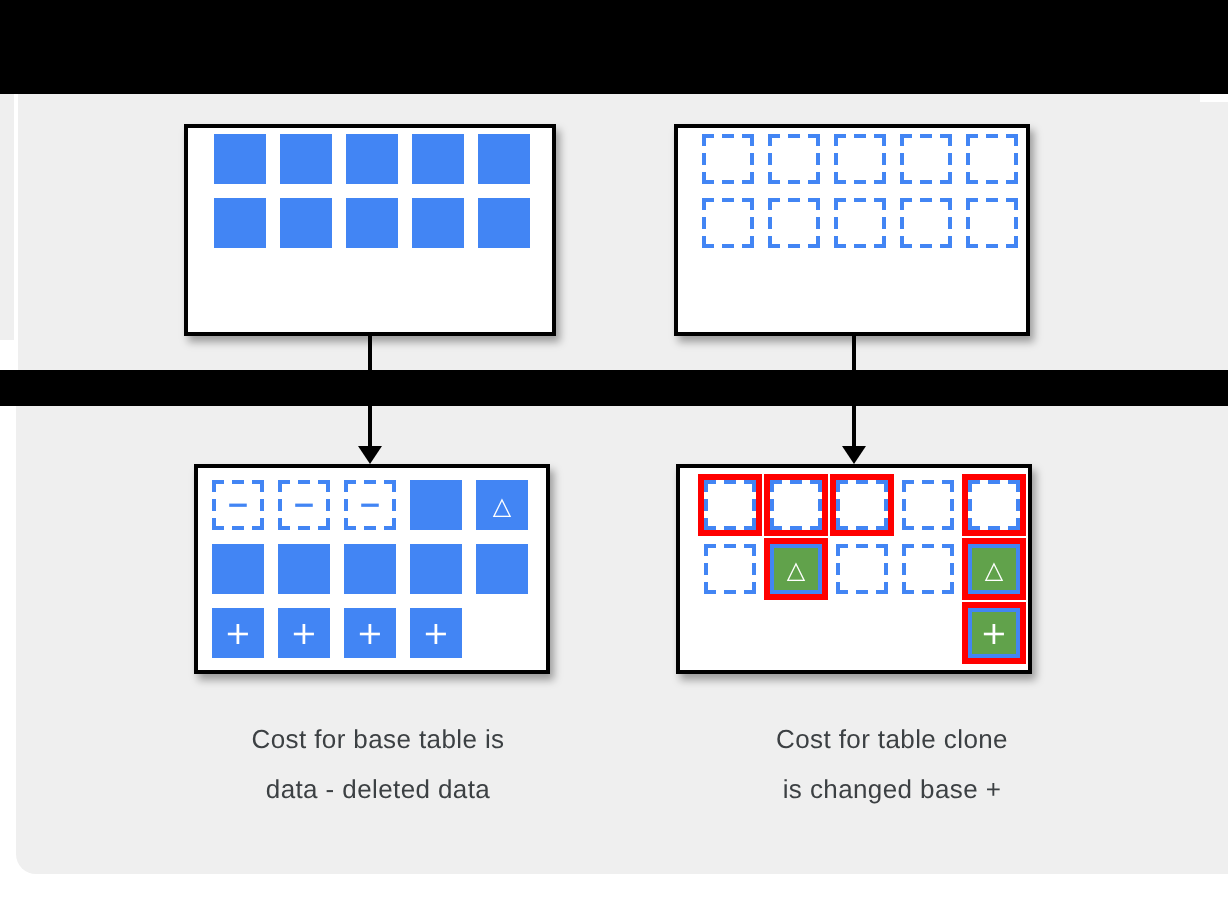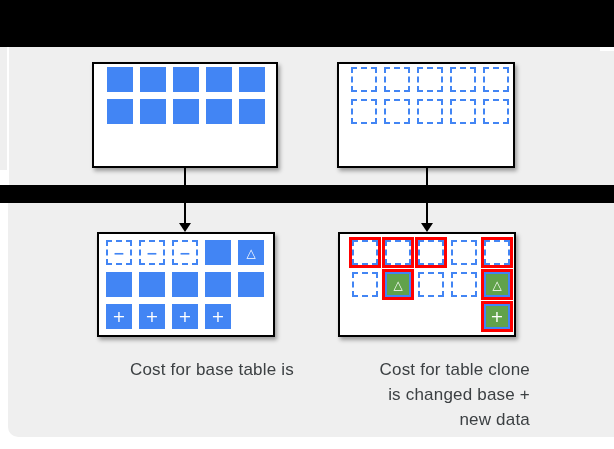--- a/index.html
+++ b/index.html
@@ -48,24 +48,24 @@
 
   
   .arrow-line{position:absolute;width:2px;background:#000;}
   .arrow-head{position:absolute;width:0;height:0;border-left:6px solid transparent;border-right:6px solid transparent;border-top:9px solid #000;}
   .al{left:184px;top:168px;height:56px;}
   .ah-l{left:179px;top:223px;}
   .ar{left:426px;top:168px;height:56px;}
   .ah-r{left:421px;top:223px;}
 
   
-  .caption{position:absolute;width:210px;text-align:right;color:var(--text);
-           font-size:17px;line-height:25px;letter-spacing:0.2px;}
+  .caption{position:absolute;width:210px;text-align:center;color:var(--text);
+           font-size:13px;line-height:25px;letter-spacing:0.2px;}
   .cap-left{left:84px;top:357px;}
-  .cap-right{left:320px;top:357px;}
+  .cap-right{left:341px;top:357px;}
 </style>
 </head>
 <body>
 
 <div class="canvas">
 
   <div class="bg-top"></div>
   <div class="bg-bottom"></div>
   <div class="vline-top"></div>
   <div class="notch-left"></div>
@@ -153,20 +153,20 @@
         <div class="cell cell--empty"></div>
         <div class="cell cell--empty"></div>
         <div class="cell cell--empty"></div>
         <div class="cell cell--empty"></div>
         <div class="cell cell--green-plus-red">+</div>
       </div>
     </div>
 
   <div class="caption cap-left">
     <div>Cost for base table is</div>
+    <div>data - deleted data</div>
   </div>
   <div class="caption cap-right">
     <div>Cost for table clone</div>
     <div>is changed base +</div>
-    <div>new data</div>
   </div>
 
 </div>
 
 </body></html>

